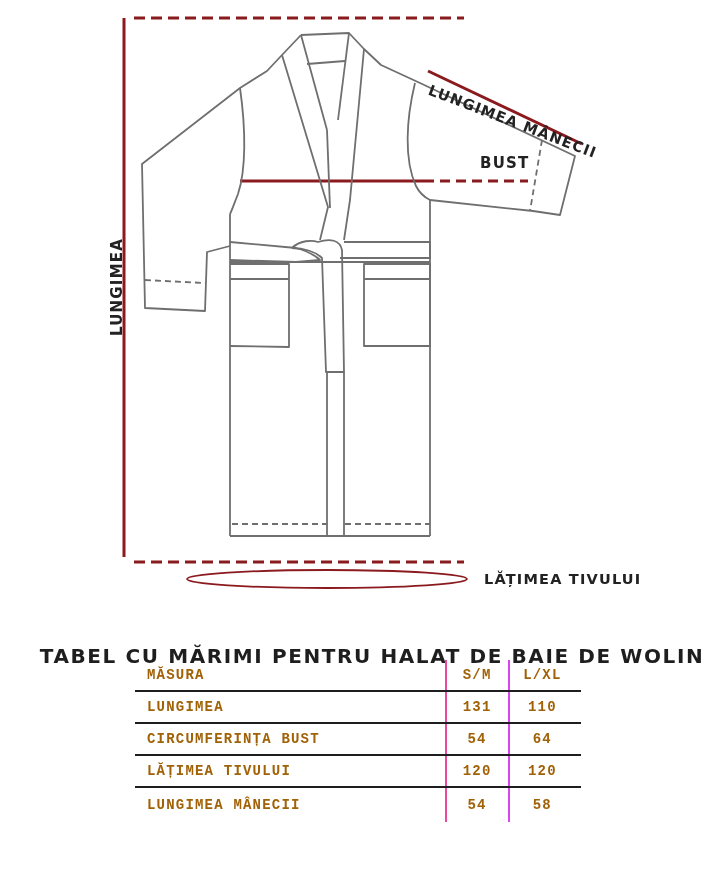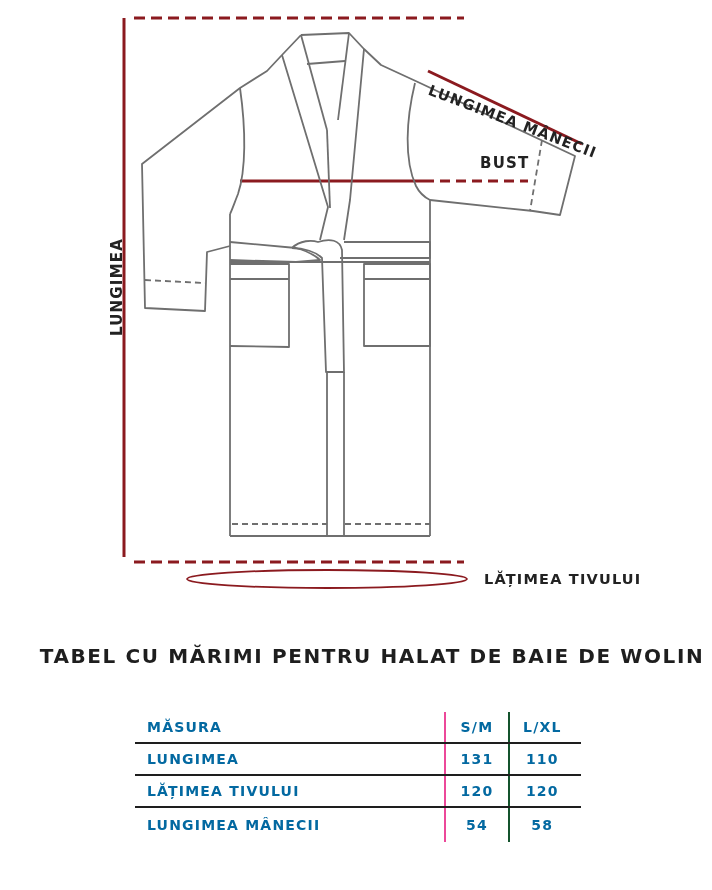--- a/index.html
+++ b/index.html
@@ -62,27 +62,28 @@
       top: 644px;
       text-align: center;
       font-weight: bold;
       font-size: 20px;
       letter-spacing: 1.6px;
       color: #1e1e1e;
     }
     table.size-table {
       position: absolute;
       left: 135px;
-      top: 712px;
+      top: 660px;
       width: 446px;
       border-collapse: collapse;
       font-weight: bold;
       font-size: 14px;
       letter-spacing: 1.2px;
-      color: #0369a1;
+      color: #a16207;
+      font-family: Liberation Mono, monospace;
     }
     table.size-table td, table.size-table th {
       height: 30px;
       padding: 0;
       border-bottom: 2px solid #1e1e1e;
       font-weight: bold;
     }
     table.size-table tr:last-child td {
       border-bottom: none;
     }
@@ -92,21 +93,21 @@
       width: 302px;
     }
     table.size-table .c-sm {
       text-align: center;
       width: 62px;
       border-left: 2px solid #ec4899;
     }
     table.size-table .c-lxl {
       text-align: center;
       width: 66px;
-      border-left: 2px solid #14532d;
+      border-left: 2px solid #d946ef;
       padding-right: 6px;
     }
     table.size-table tr:last-child td.c-sm,
     table.size-table tr:last-child td.c-lxl {
       height: 34px;
     }
   </style>
 </head>
 <body>
 
@@ -179,20 +180,25 @@
     <th class="c-name">MĂSURA</th>
     <th class="c-sm">S/M</th>
     <th class="c-lxl">L/XL</th>
   </tr>
   <tr>
     <td class="c-name">LUNGIMEA</td>
     <td class="c-sm">131</td>
     <td class="c-lxl">110</td>
   </tr>
   <tr>
+    <td class="c-name">CIRCUMFERINȚA BUST</td>
+    <td class="c-sm">54</td>
+    <td class="c-lxl">64</td>
+  </tr>
+  <tr>
     <td class="c-name">LĂȚIMEA TIVULUI</td>
     <td class="c-sm">120</td>
     <td class="c-lxl">120</td>
   </tr>
   <tr>
     <td class="c-name">LUNGIMEA MÂNECII</td>
     <td class="c-sm">54</td>
     <td class="c-lxl">58</td>
   </tr>
 </tbody>

